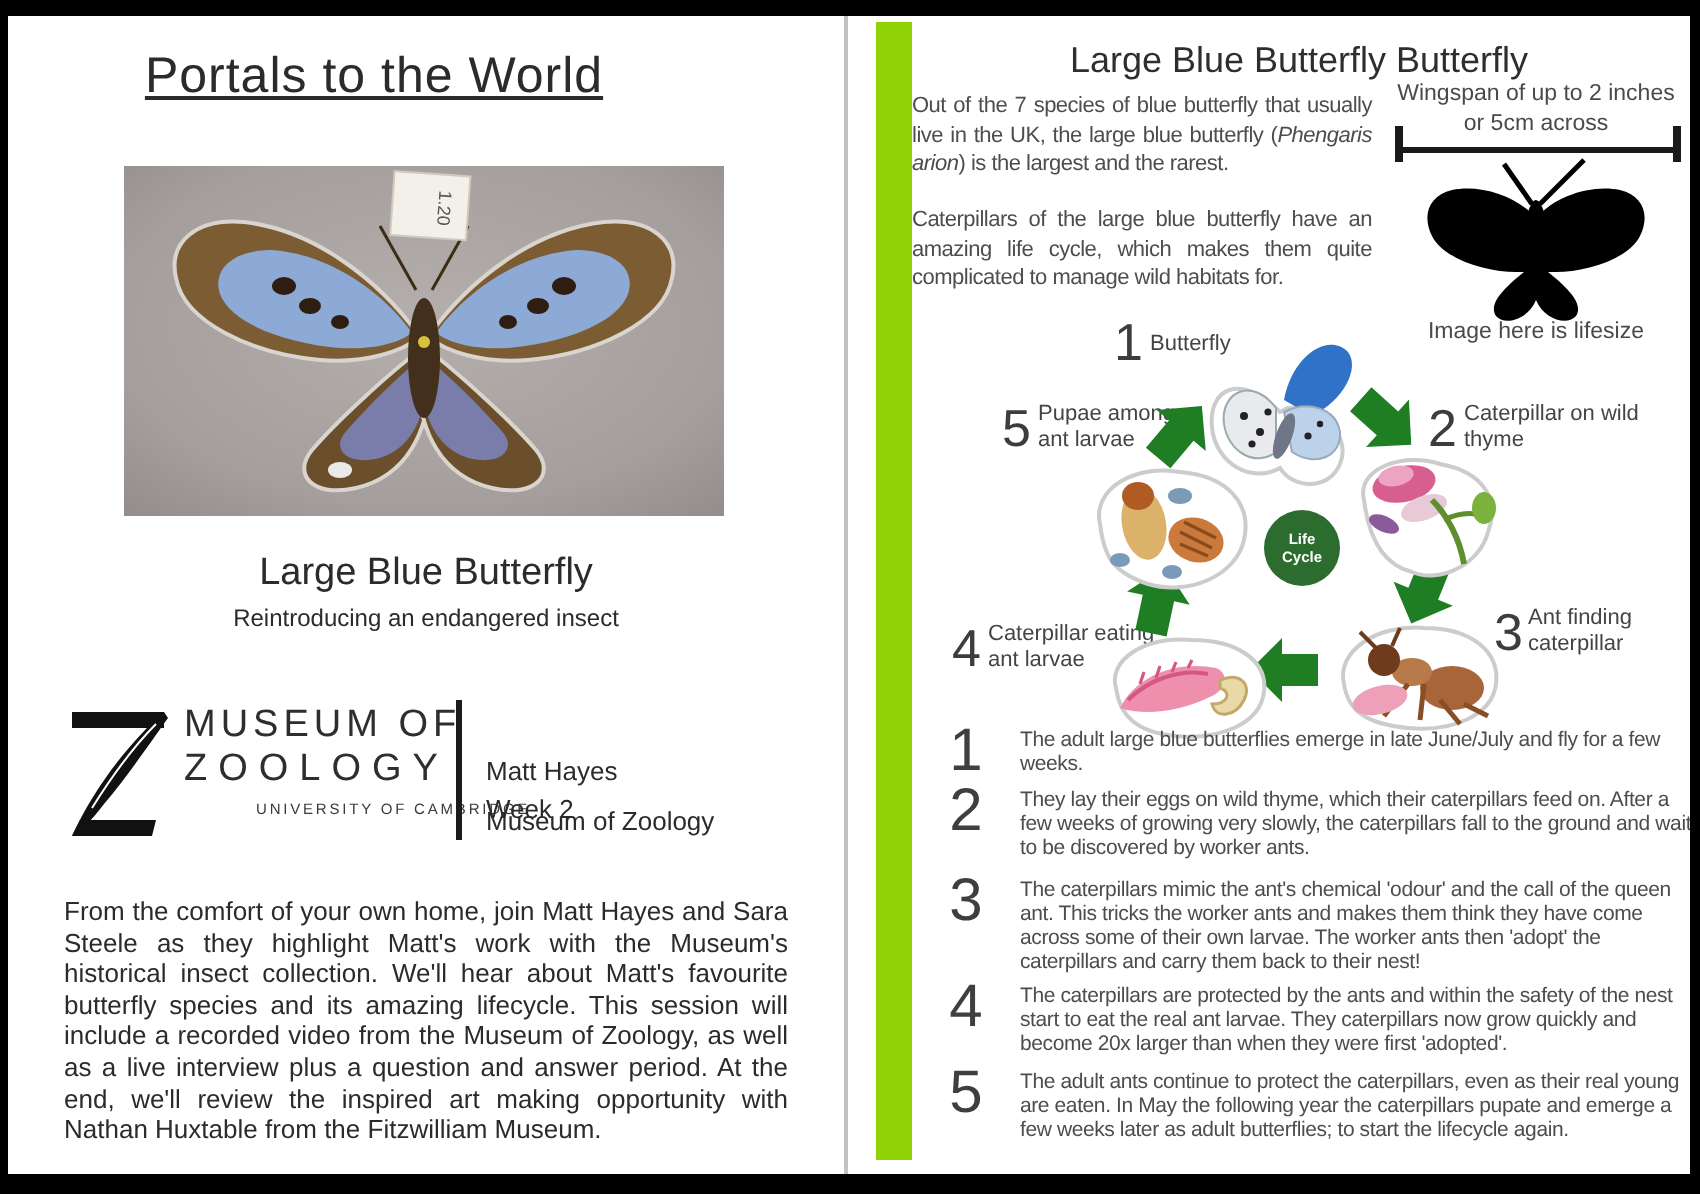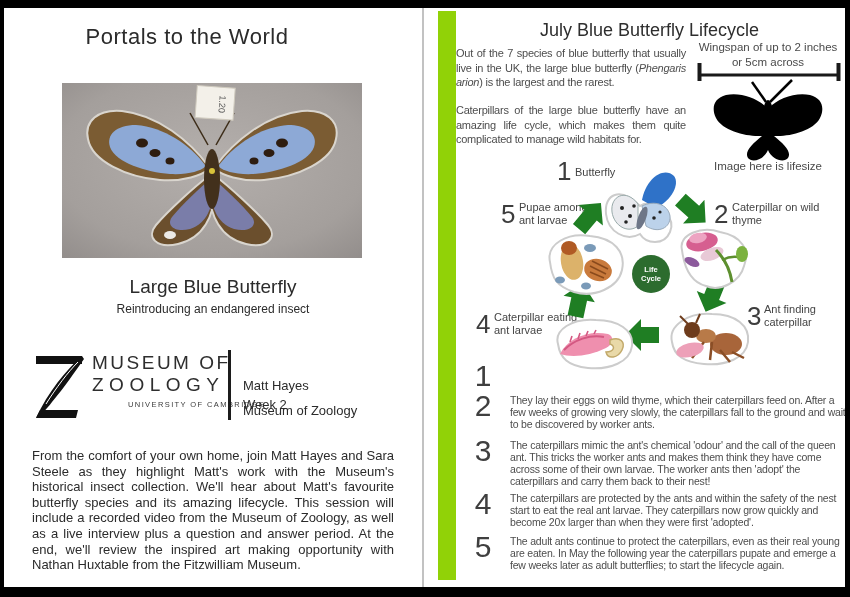--- a/index.html
+++ b/index.html
@@ -5,21 +5,21 @@
   * { margin:0; padding:0; box-sizing:border-box; }
   html,body { background:#000; }
   body { font-family:"Liberation Sans", sans-serif; }
   #frame { position:relative; width:850px; height:597px; background:#000; }
   #page { position:absolute; left:4px; top:8px; width:841px; height:579px; background:#fff; overflow:hidden; }
   .abs { position:absolute; }
   .ctr { text-align:center; }
   .jst { text-align:justify; }
 
   
-  .title { left:0; top:16px; width:366px; font-size:22px; color:#2b2b2b; letter-spacing:.5px; }
+  .title { left:0; top:16px; width:366px; font-size:25px; color:#2b2b2b; letter-spacing:.5px;text-decoration:underline; }
   .subtitle1 { left:0; top:268px; width:418px; font-size:19px; color:#2b2b2b; }
   .subtitle2 { left:0; top:294px; width:418px; font-size:12px; color:#2b2b2b; }
   .photo { left:58px; top:75px; width:300px; height:175px; }
   .logoZ { left:28px; top:344px; width:54px; height:70px; }
   .logoText1 { left:88px; top:344px; font-size:19px; letter-spacing:2.5px; color:#2e2e2e; }
   .logoText2 { left:88px; top:366px; font-size:19px; letter-spacing:5.5px; color:#2e2e2e; }
   .logoText3 { left:88px; top:392px; font-size:7.5px; letter-spacing:1.4px; color:#3a3a3a;margin-left:36px; }
   .logoDivider { left:224px; top:342px; width:3px; height:70px; background:#1c1c1c; }
   .sessWeek { left:239px; top:345px; font-size:13px; color:#2b2b2b;margin-top:44px; }
   .sessName { left:239px; top:370px; font-size:13px; color:#2b2b2b; }
@@ -111,21 +111,21 @@
   <div class="abs sessWeek">Week 2</div>
   <div class="abs sessName">Matt Hayes</div>
   <div class="abs sessInst">Museum of Zoology</div>
 
   <div class="abs leftPara jst">From the comfort of your own home, join Matt Hayes and Sara Steele as they highlight Matt's work with the Museum's historical insect collection. We'll hear about Matt's favourite butterfly species and its amazing lifecycle. This session will include a recorded video from the Museum of Zoology, as well as a live interview plus a question and answer period. At the end, we'll review the inspired art making opportunity with Nathan Huxtable from the Fitzwilliam Museum.</div>
 
   <div class="abs pageDivider"></div>
 
   <div class="abs greenBar" style="background: rgb(145, 210, 7);"></div>
 
-  <div class="abs rHeading ctr">July Blue Butterfly Lifecycle</div>
+  <div class="abs rHeading ctr">Large Blue Butterfly Butterfly</div>
 
   <div class="abs rPara1 jst"><span>Out of the 7 species of blue butterfly that usually live in the UK, the large blue butterfly (</span><i>Phengaris arion</i><span>) is the largest and the rarest.</span></div>
   <div class="abs rPara2 jst">Caterpillars of the large blue butterfly have an amazing life cycle, which makes them quite complicated to manage wild habitats for.</div>
 
   <div class="abs wingLbl1 ctr">Wingspan of up to 2 inches</div>
   <div class="abs wingLbl2 ctr">or 5cm across</div>
   <svg class="abs ruler" viewBox="0 0 146 20">
     <line x1="2" y1="13" x2="144" y2="13" stroke="#1a1a1a" stroke-width="3"></line>
     <line x1="3.5" y1="1" x2="3.5" y2="19" stroke="#1a1a1a" stroke-width="4"></line>
     <line x1="142.5" y1="1" x2="142.5" y2="19" stroke="#1a1a1a" stroke-width="4"></line>
@@ -224,20 +224,21 @@
     <ellipse cx="27" cy="18" rx="8" ry="7" fill="#b05a24"></ellipse>
     <ellipse cx="56" cy="40" rx="14" ry="11" fill="#c97a3c" transform="rotate(16 56 40)"></ellipse>
     <path d="M48,36 L64,44 M48,42 L62,48 M50,31 L66,39" stroke="#8a4a1c" stroke-width="1.6"></path>
     <ellipse cx="48" cy="18" rx="6" ry="4" fill="#7a9ab8"></ellipse>
     <ellipse cx="18" cy="50" rx="5" ry="3.5" fill="#7a9ab8"></ellipse>
     <ellipse cx="44" cy="56" rx="5" ry="3.5" fill="#7a9ab8"></ellipse>
   </svg>
 
   <div class="abs listItem" style="left:466px;top:353px;">
     <div class="listNum ctr">1</div>
+    <div class="listTxt" style="padding-top:3px;">The adult large blue butterflies emerge in late June/July and fly for a few weeks.</div>
   </div>
   <div class="abs listItem" style="left:466px;top:383px;">
     <div class="listNum ctr">2</div>
     <div class="listTxt" style="padding-top:3px;">They lay their eggs on wild thyme, which their caterpillars feed on. After a few weeks of growing very slowly, the caterpillars fall to the ground and wait to be discovered by worker ants.</div>
   </div>
   <div class="abs listItem" style="left:466px;top:428px;">
     <div class="listNum ctr">3</div>
     <div class="listTxt" style="padding-top:3px;">The caterpillars mimic the ant's chemical 'odour' and the call of the queen ant. This tricks the worker ants and makes them think they have come across some of their own larvae. The worker ants then 'adopt' the caterpillars and carry them back to their nest!</div>
   </div>
   <div class="abs listItem" style="left:466px;top:481px;">

